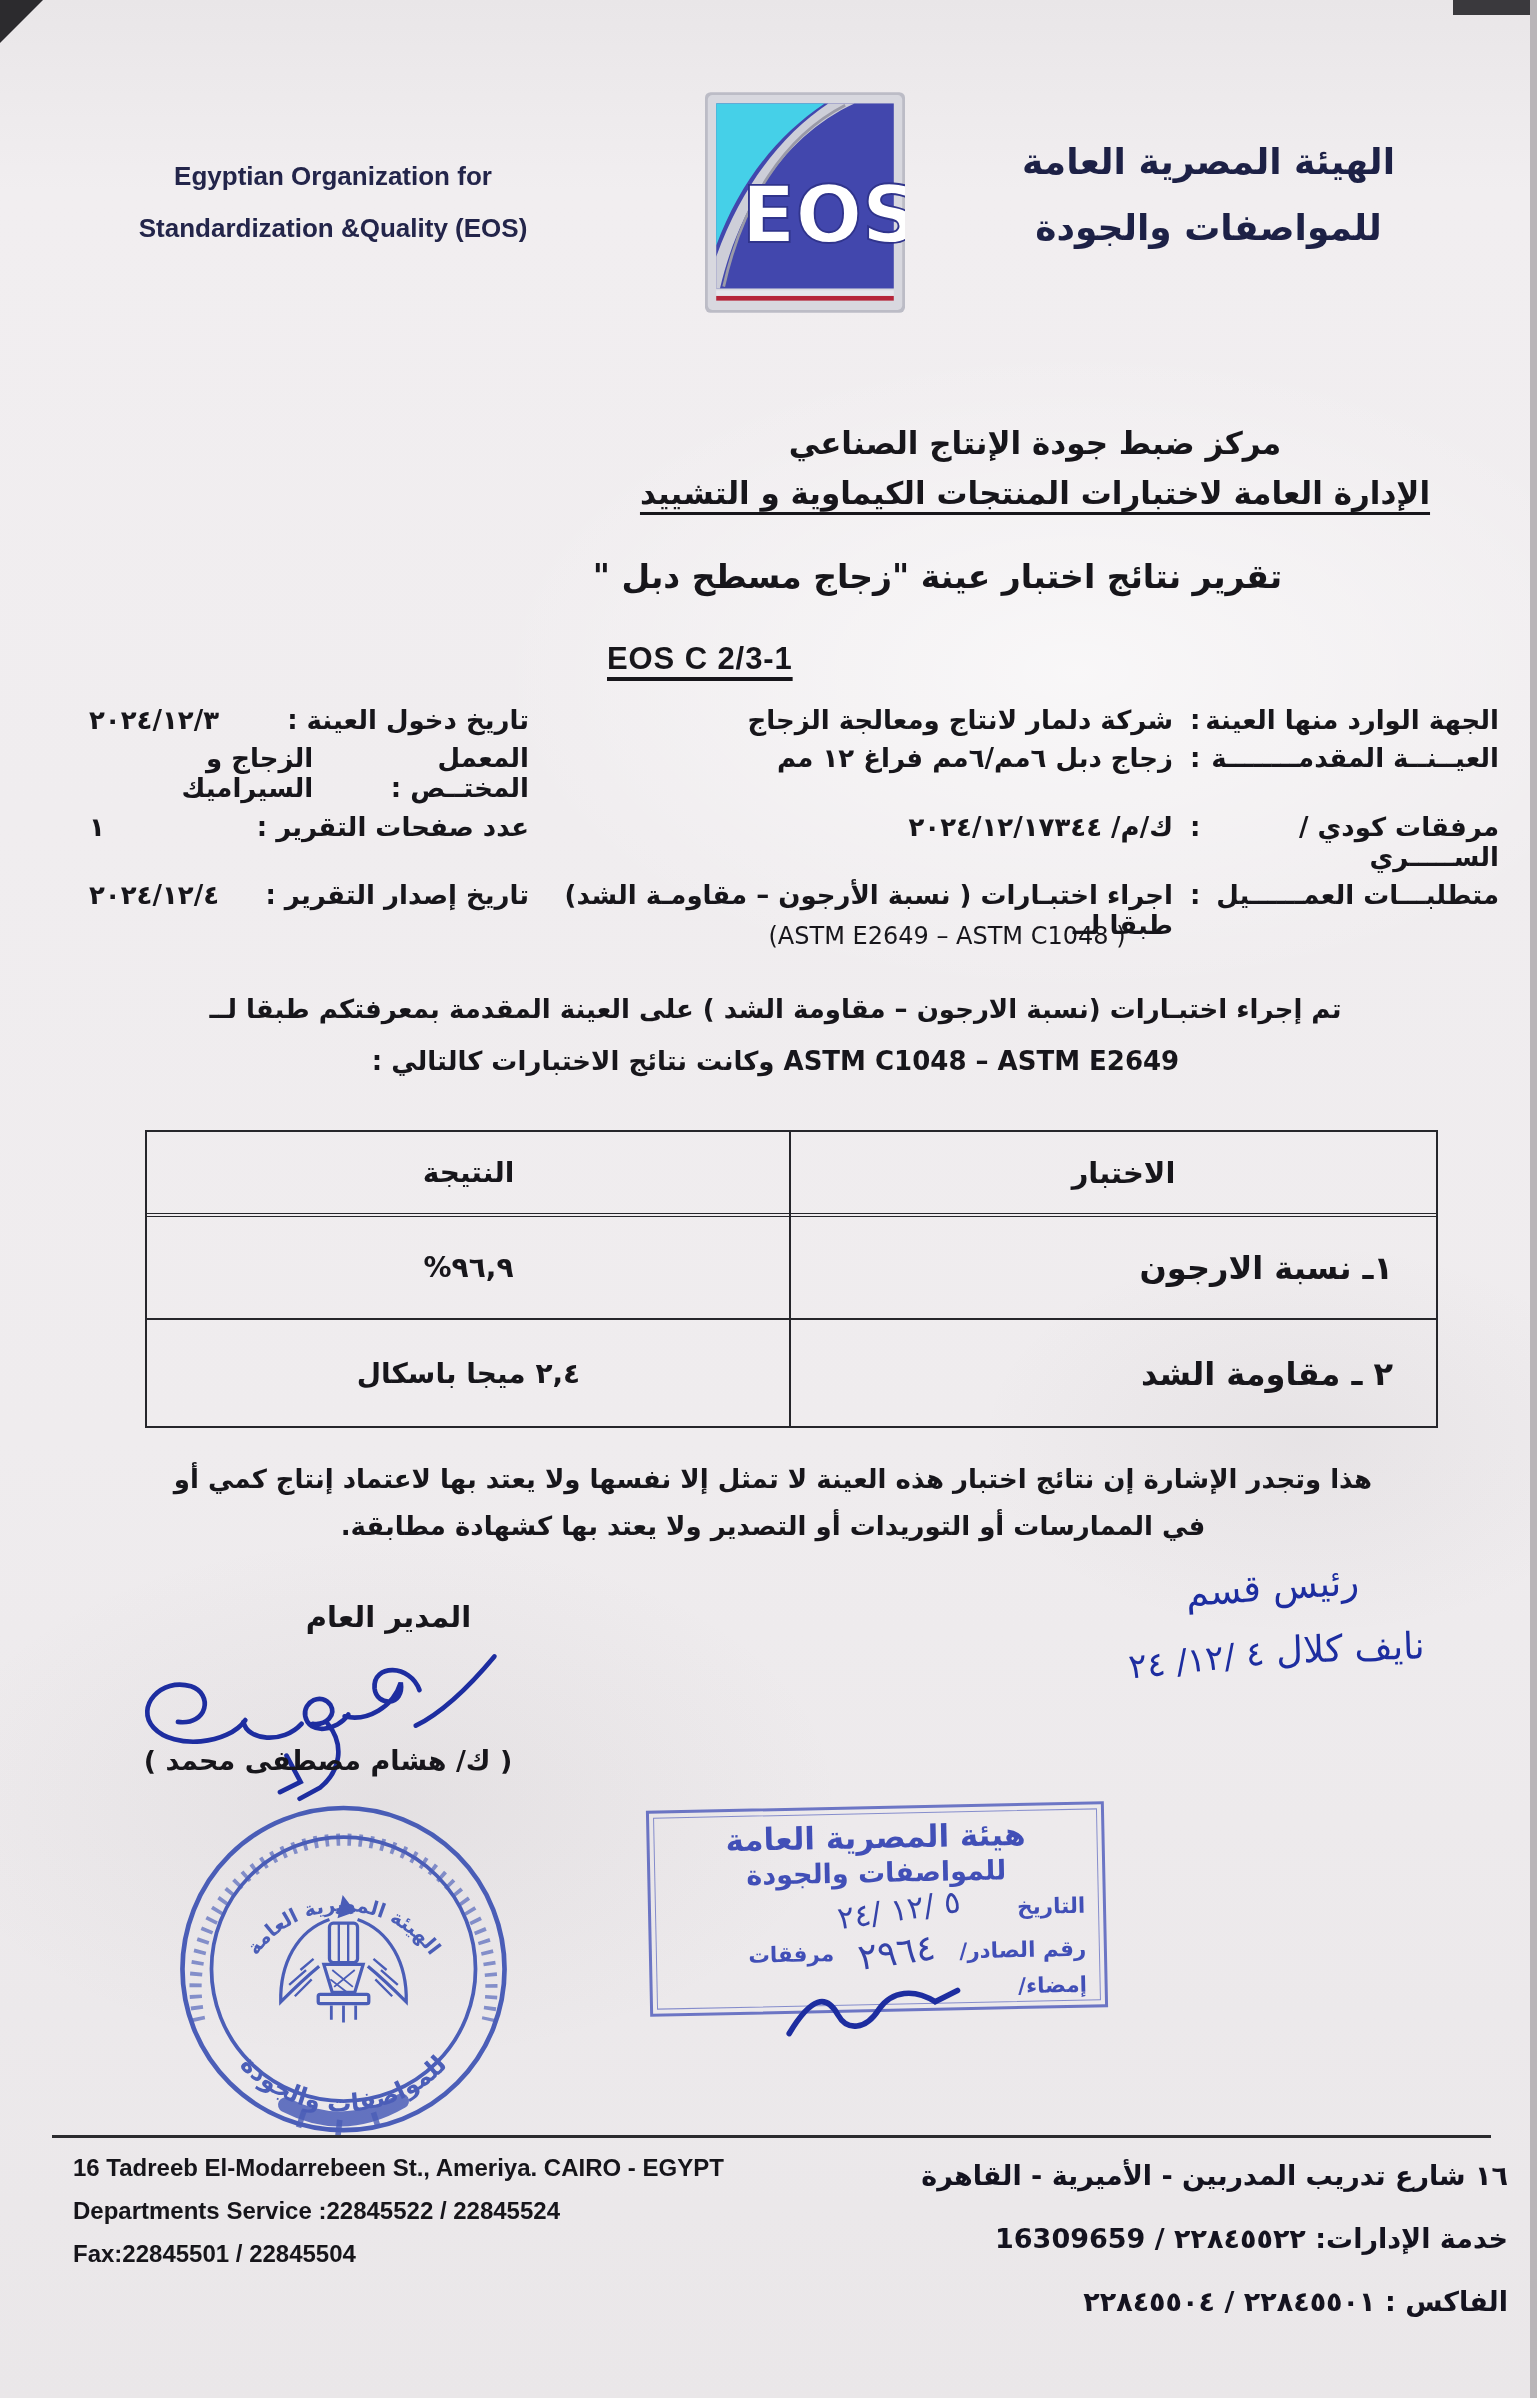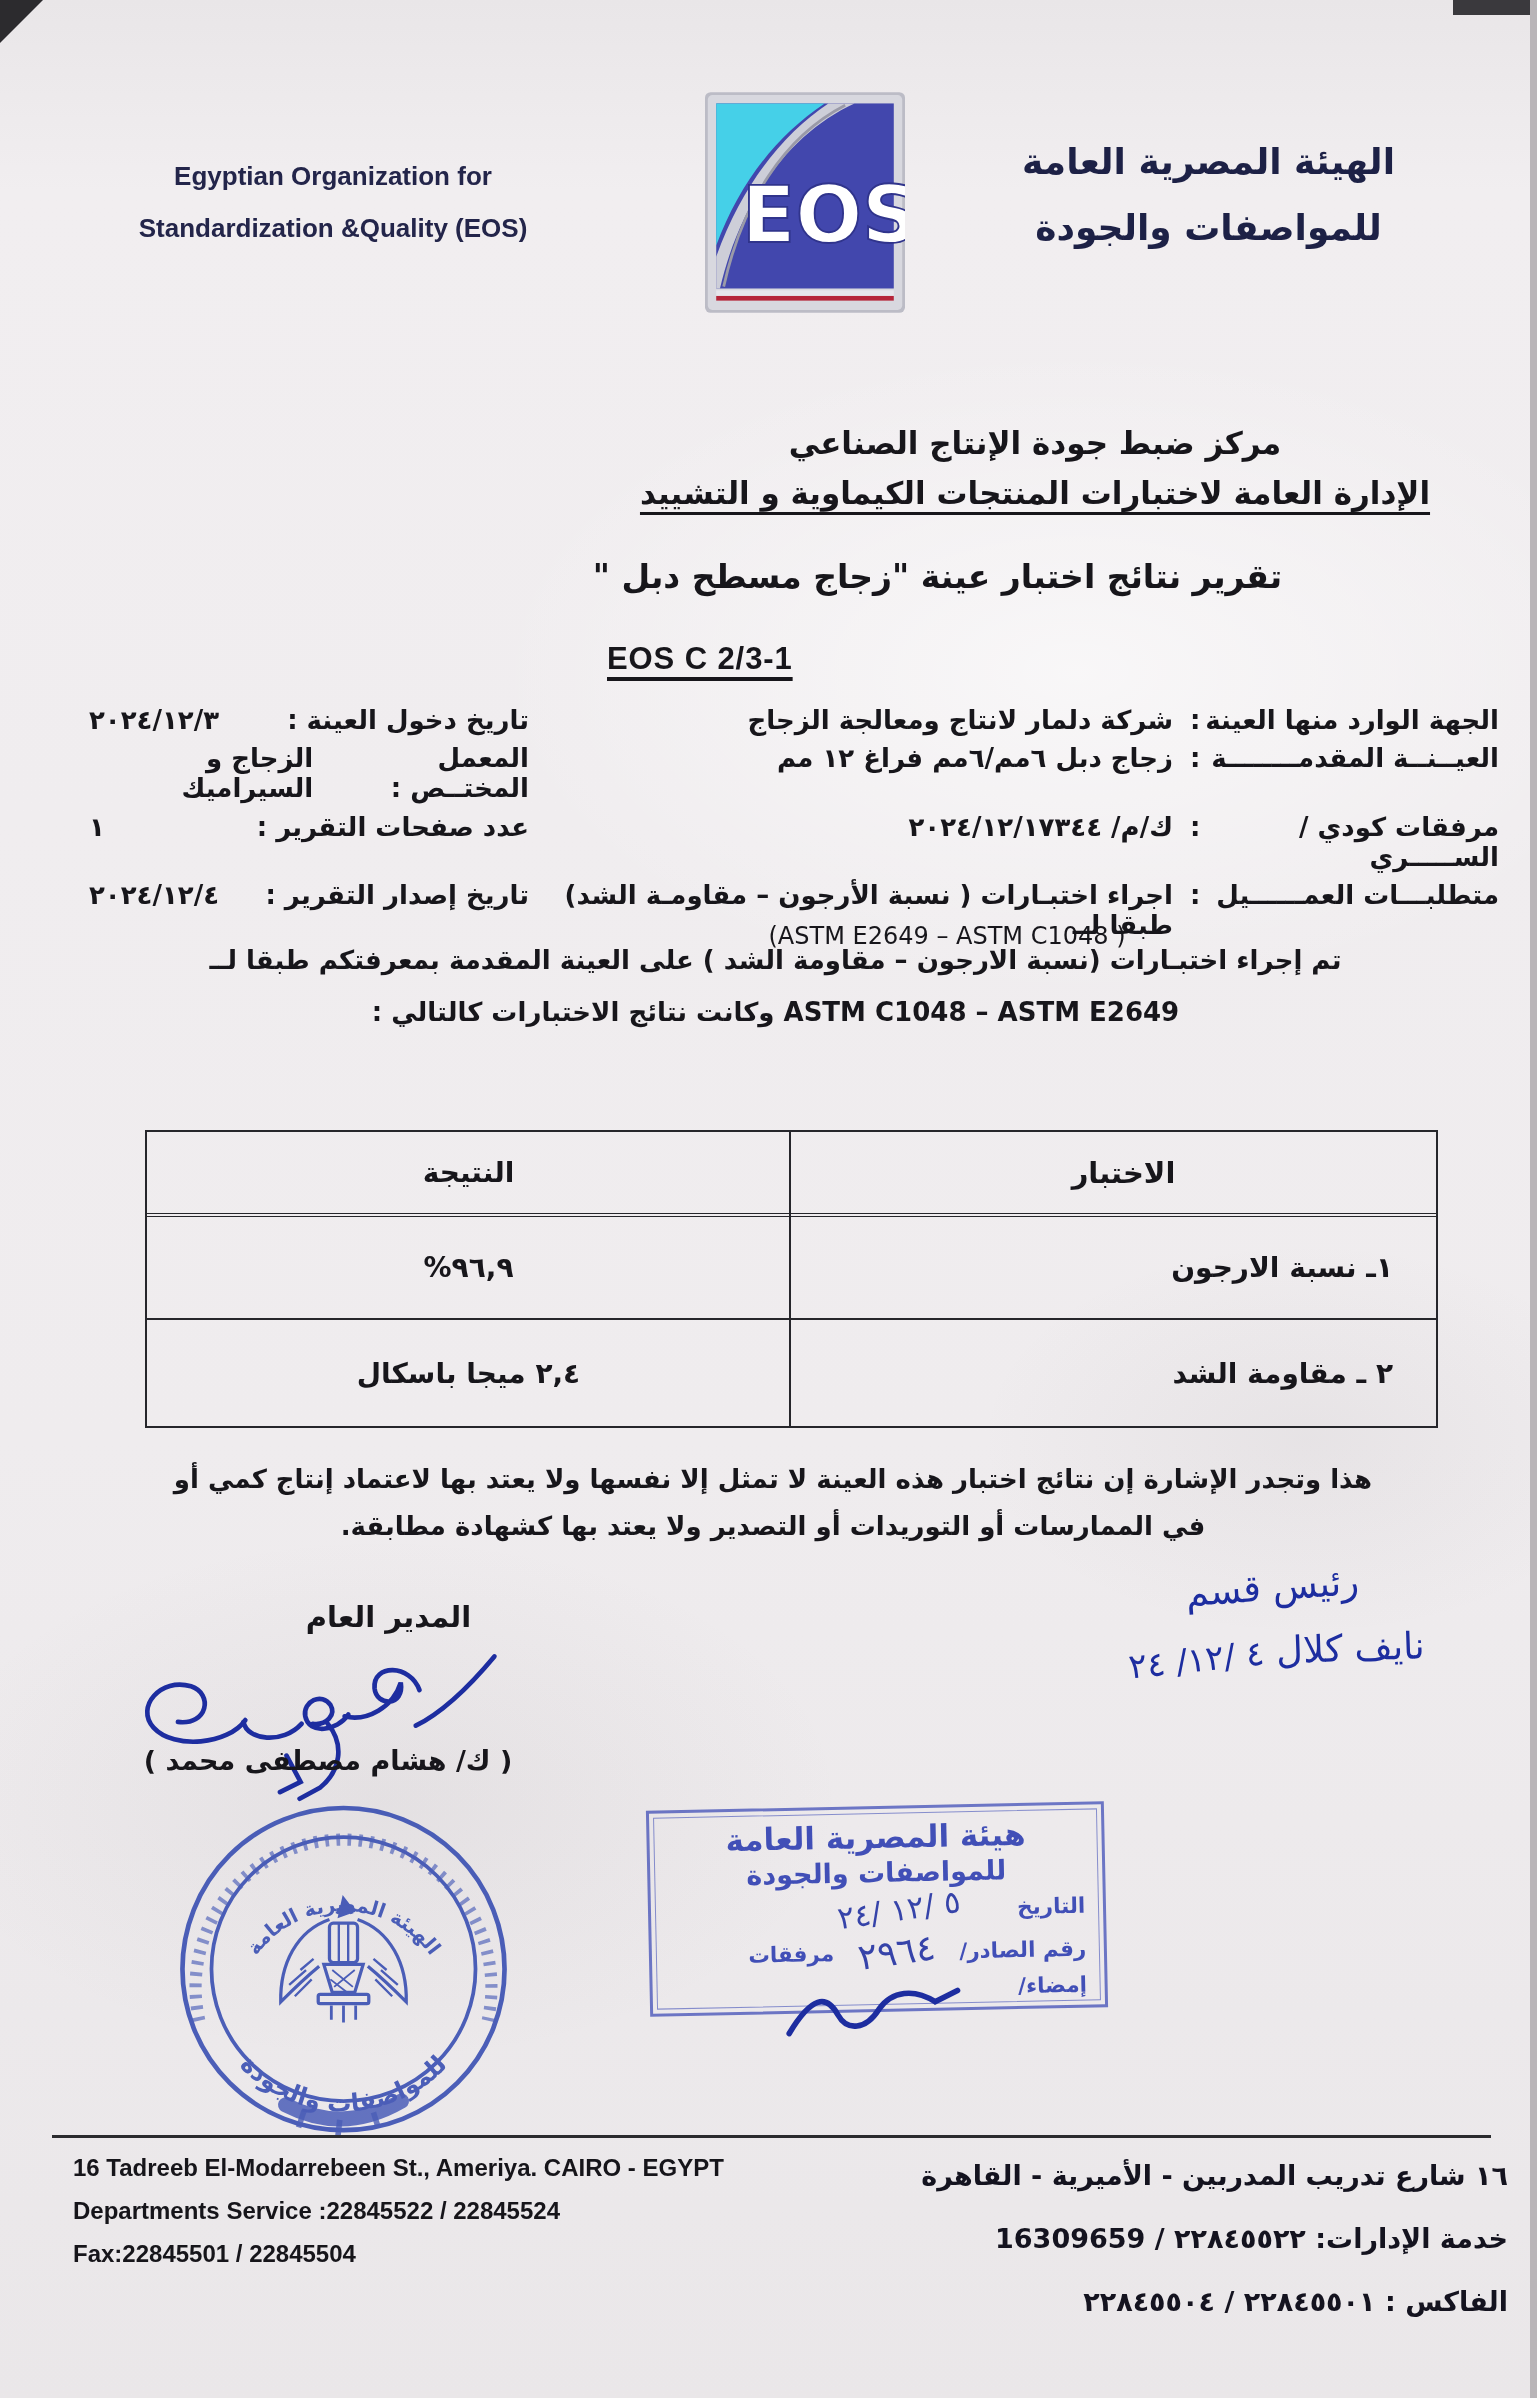--- a/index.html
+++ b/index.html
@@ -29,31 +29,31 @@
         font-family:"Liberation Sans","DejaVu Sans",sans-serif;
         text-decoration:underline;text-decoration-thickness:3.7px;text-underline-offset:7.5px;}
   
   .fields{left:89px;top:705px;width:1410px;font-size:26px;font-weight:700;}
   .frow{display:flex;align-items:flex-start;margin-bottom:8.4px;}
   .flabel{flex:0 0 309px;display:flex;justify-content:space-between;}
   .fvalue{flex:1 1 auto;padding:0 17px 0 9.4px;}
   .fpair{flex:0 0 440px;display:flex;justify-content:space-between;}
   .astm-line{left:750px;top:922px;width:394px;text-align:center;font-size:24px;font-weight:400;}
   
-  .intro{left:136px;top:934px;width:1279px;text-align:center;font-size:26px;font-weight:700;line-height:52px;}
+  .intro{left:136px;top:983px;width:1279px;text-align:center;font-size:26px;font-weight:700;line-height:52px;}
   
   .rtable{left:145px;top:1130px;width:1289px;height:294px;border:2.8px solid #26262b;}
   .rtable .vline{position:absolute;top:0;bottom:0;right:645px;width:1.9px;background:#26262b;}
   .thead{position:absolute;top:0;left:0;right:0;height:81px;border-bottom:4.7px double #26262b;}
   .trow1{position:absolute;top:85px;left:0;right:0;height:101px;border-bottom:2.8px solid #26262b;}
   .trow2{position:absolute;top:189px;left:0;right:0;bottom:0;}
   .tcell-r{position:absolute;top:0;right:0;width:645px;height:100%;display:flex;align-items:center;}
   .tcell-l{position:absolute;top:0;left:0;width:643px;height:100%;display:flex;align-items:center;justify-content:center;}
   .tcell-r .in{width:100%;text-align:center;font-size:29px;font-weight:700;margin-left:20px;}
-  .tcell-r .in-row{width:100%;text-align:right;padding-right:43px;font-size:28px;font-weight:700;box-sizing:border-box;}
+  .tcell-r .in-row{width:100%;text-align:right;padding-right:43px;font-size:32px;font-weight:700;box-sizing:border-box;}
   .tcell-l .in{font-size:28px;font-weight:700;}
   
   .note{left:131px;top:1456px;width:1284px;text-align:center;font-size:26px;font-weight:700;line-height:47px;}
   
   .hand{color:#1d2da0;}
   .hand-block{left:1106px;top:1555px;width:337px;text-align:center;transform:rotate(-4deg);
               font-size:37px;font-weight:400;line-height:66px;}
   .hand-block .l2{transform:rotate(2deg);display:inline-block;}
   .hand-block .l3{font-size:34px;display:inline-block;transform:rotate(-2deg);}
   .gm-title{left:234px;top:1600px;width:309px;text-align:center;font-size:29px;font-weight:700;}

